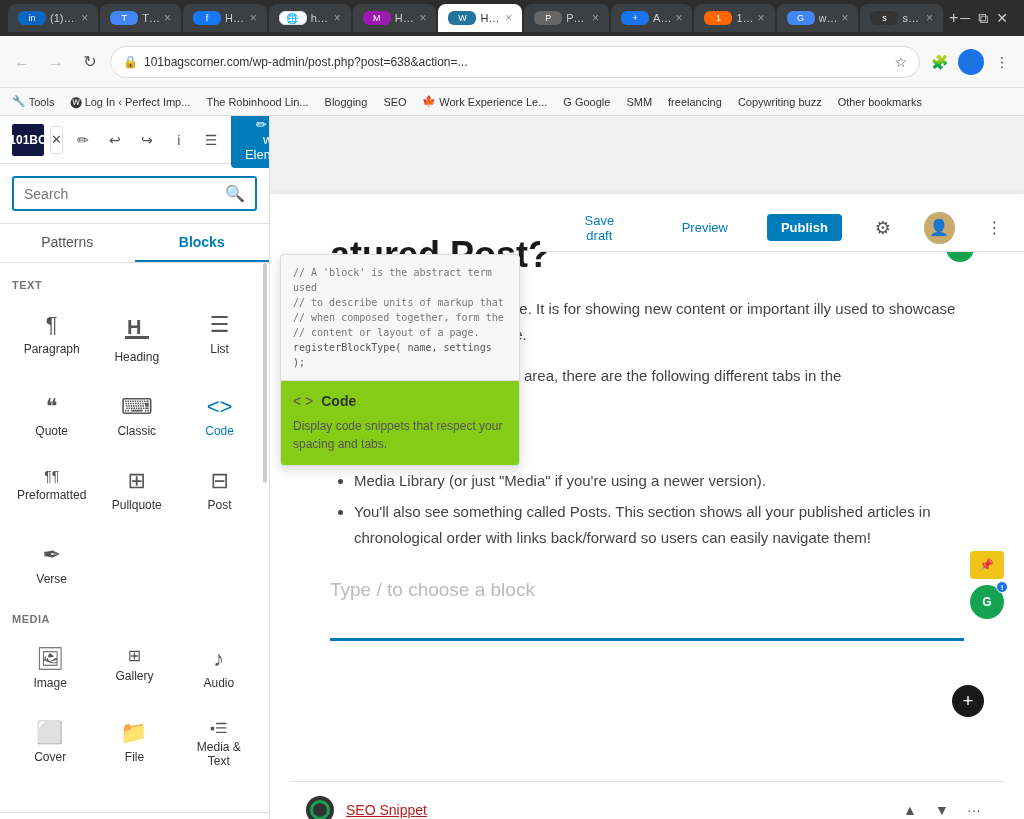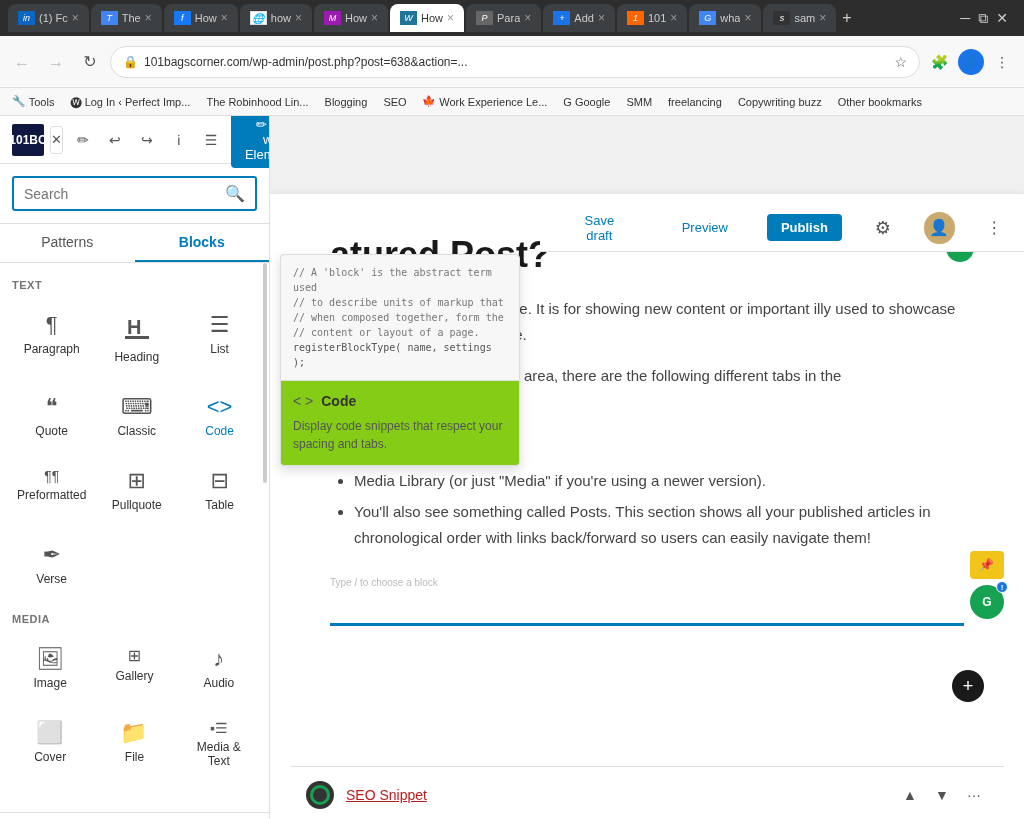--- a/index.html
+++ b/index.html
@@ -1,20 +1,20 @@
 <!DOCTYPE html>
 <html><head>
   <meta charset="utf-8">
   <style>
     * { box-sizing: border-box; margin: 0; padding: 0; }
     body { font-family: -apple-system, BlinkMacSystemFont, 'Segoe UI', sans-serif; font-size: 13px; background: #f0f0f1; overflow: hidden; width: 1024px; height: 819px; }
     .tab-bar { display: flex; align-items: center; background: #2d2d2d; height: 36px; padding: 0 8px; gap: 2px; }
     .tab { display: flex; align-items: center; height: 28px; padding: 0 10px; border-radius: 8px 8px 0 0; font-size: 11px; color: #ccc; background: #3c4043; max-width: 120px; overflow: hidden; gap: 4px; cursor: pointer; }
     .tab.active { background: #fff; color: #333; }
-    .tab-favicon { width: 17px; height: 14px; border-radius: 0; flex-shrink: 0; font-size: 10px; display: flex; align-items: center; justify-content: center; font-style: italic; }
+    .tab-favicon { width: 28px; height: 14px; border-radius: 6px; flex-shrink: 0; font-size: 10px; display: flex; align-items: center; justify-content: center; }
     .tab-text { overflow: hidden; text-overflow: ellipsis; white-space: nowrap; flex: 1; }
     .tab-close { flex-shrink: 0; color: #999; font-size: 12px; cursor: pointer; }
     .tab-new { color: #ccc; font-size: 16px; margin-left: 4px; cursor: pointer; }
 
     .browser-nav { display: flex; align-items: center; background: #f8f8f8; height: 52px; padding: 0 8px; gap: 6px; border-bottom: 1px solid #ddd; }
     .nav-btn { width: 28px; height: 28px; display: flex; align-items: center; justify-content: center; cursor: pointer; color: #555; font-size: 16px; border-radius: 50%; }
     .nav-btn.disabled { color: #bbb; cursor: default; }
     .address-bar { flex: 1; height: 32px; background: #fff; border: 1px solid #ddd; border-radius: 16px; display: flex; align-items: center; padding: 0 12px; gap: 6px; font-size: 12px; color: #555; }
     .address-text { flex: 1; color: #333; font-size: 12px; }
     .nav-icons { display: flex; gap: 4px; align-items: center; }
@@ -83,21 +83,21 @@
     .code-description { font-size: 12px; color: #555; line-height: 1.5; }
 
     
     .article-content { padding: 40px 60px; }
     .article-heading { font-size: 36px; font-weight: 700; color: #1a1a1a; margin-bottom: 20px; }
     .article-heading span { color: #1a1a1a; }
     .article-body { font-size: 15px; color: #444; line-height: 1.7; }
     .article-body p { margin-bottom: 16px; }
     .article-body ul { margin: 12px 0 12px 24px; }
     .article-body li { margin-bottom: 6px; }
-    .type-placeholder { color: #bbb; font-size: 10px; padding: 12px 0; }
+    .type-placeholder { color: #bbb; font-size: 19px; padding: 12px 0; }
     .blue-line { height: 3px; background: #007cba; margin: 20px 0; }
     .add-block-btn { position: absolute; right: -20px; top: 50%; transform: translateY(-50%); width: 32px; height: 32px; background: #1a1a1a; color: #fff; border-radius: 50%; display: flex; align-items: center; justify-content: center; cursor: pointer; font-size: 18px; }
 
     
     .bottom-panels { background: #fff; border-top: 1px solid #e0e0e0; margin: 0 20px; }
     .panel-row { display: flex; align-items: center; padding: 14px 16px; border-bottom: 1px solid #e0e0e0; cursor: pointer; }
     .panel-logo { width: 28px; height: 28px; border-radius: 50%; background: #333; display: flex; align-items: center; justify-content: center; margin-right: 12px; }
     .panel-title { font-size: 14px; font-weight: 500; color: #b91c1c; flex: 1; text-decoration: underline; }
     .panel-controls { display: flex; gap: 4px; }
     .panel-ctrl { width: 28px; height: 28px; display: flex; align-items: center; justify-content: center; cursor: pointer; color: #555; font-size: 14px; }
@@ -310,21 +310,21 @@
           <div class="block-item">
             <div class="block-icon" style="font-size:14px;">¶¶</div>
             <span class="block-label">Preformatted</span>
           </div>
           <div class="block-item">
             <div class="block-icon">⊞</div>
             <span class="block-label">Pullquote</span>
           </div>
           <div class="block-item">
             <div class="block-icon">⊟</div>
-            <span class="block-label">Table</span>
+            <span class="block-label">Post</span>
           </div>
           <div class="block-item">
             <div class="block-icon">✒</div>
             <span class="block-label">Verse</span>
           </div>
         </div>
 
         <div class="section-label media-section">MEDIA</div>
         <div class="blocks-grid">
           <div class="block-item">

